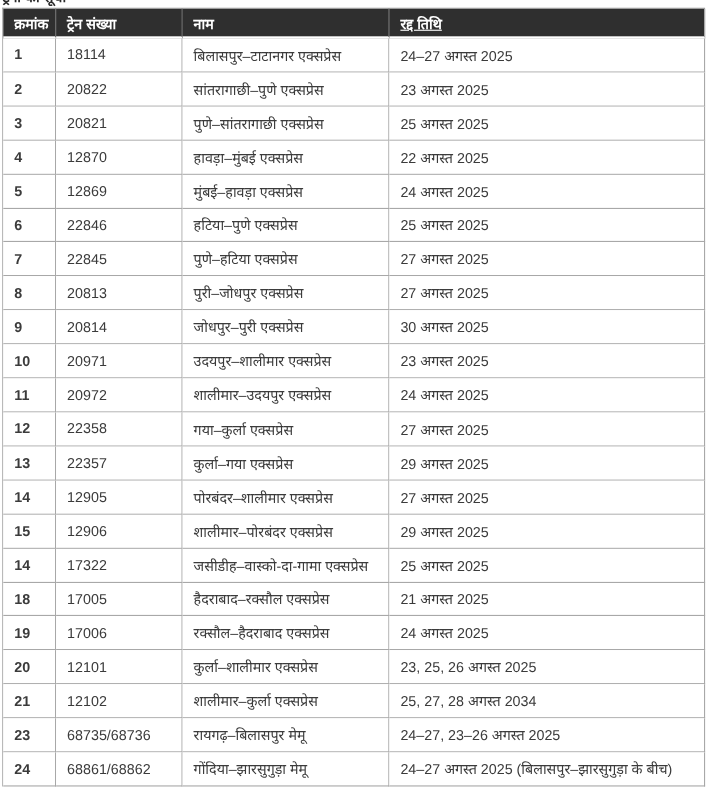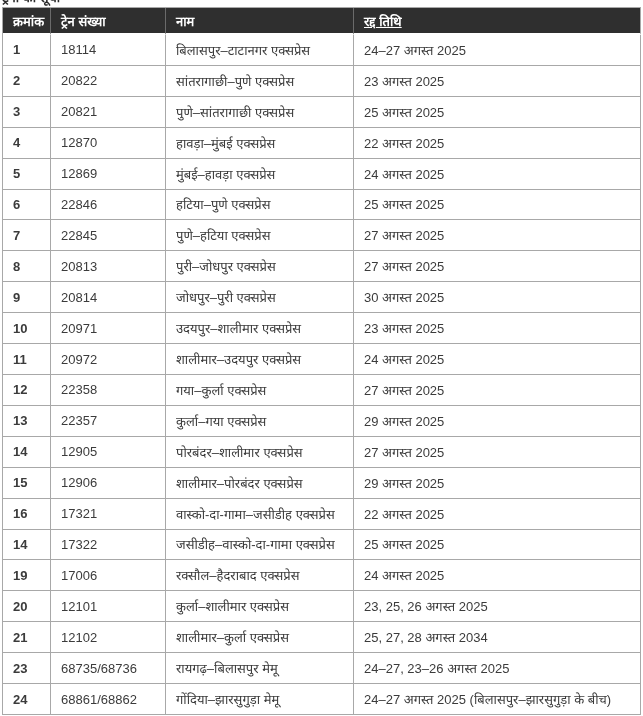--- a/index.html
+++ b/index.html
@@ -176,32 +176,32 @@
         <td>पोरबंदर–शालीमार एक्सप्रेस</td>
         <td>27 अगस्त 2025</td>
       </tr>
       <tr>
         <td>15</td>
         <td>12906</td>
         <td>शालीमार–पोरबंदर एक्सप्रेस</td>
         <td>29 अगस्त 2025</td>
       </tr>
       <tr>
-        <td>16</td>
-        <td>17321</td>
-        <td>वास्को-दा-गामा–जसीडीह एक्सप्रेस</td>
-        <td>22 अगस्त 2025</td>
-      </tr>
-      <tr>
         <td>14</td>
         <td>17322</td>
         <td>जसीडीह–वास्को-दा-गामा एक्सप्रेस</td>
         <td>25 अगस्त 2025</td>
       </tr>
       <tr>
+        <td>18</td>
+        <td>17005</td>
+        <td>हैदराबाद–रक्सौल एक्सप्रेस</td>
+        <td>21 अगस्त 2025</td>
+      </tr>
+      <tr>
         <td>19</td>
         <td>17006</td>
         <td>रक्सौल–हैदराबाद एक्सप्रेस</td>
         <td>24 अगस्त 2025</td>
       </tr>
       <tr>
         <td>20</td>
         <td>12101</td>
         <td>कुर्ला–शालीमार एक्सप्रेस</td>
         <td>23, 25, 26 अगस्त 2025</td>

